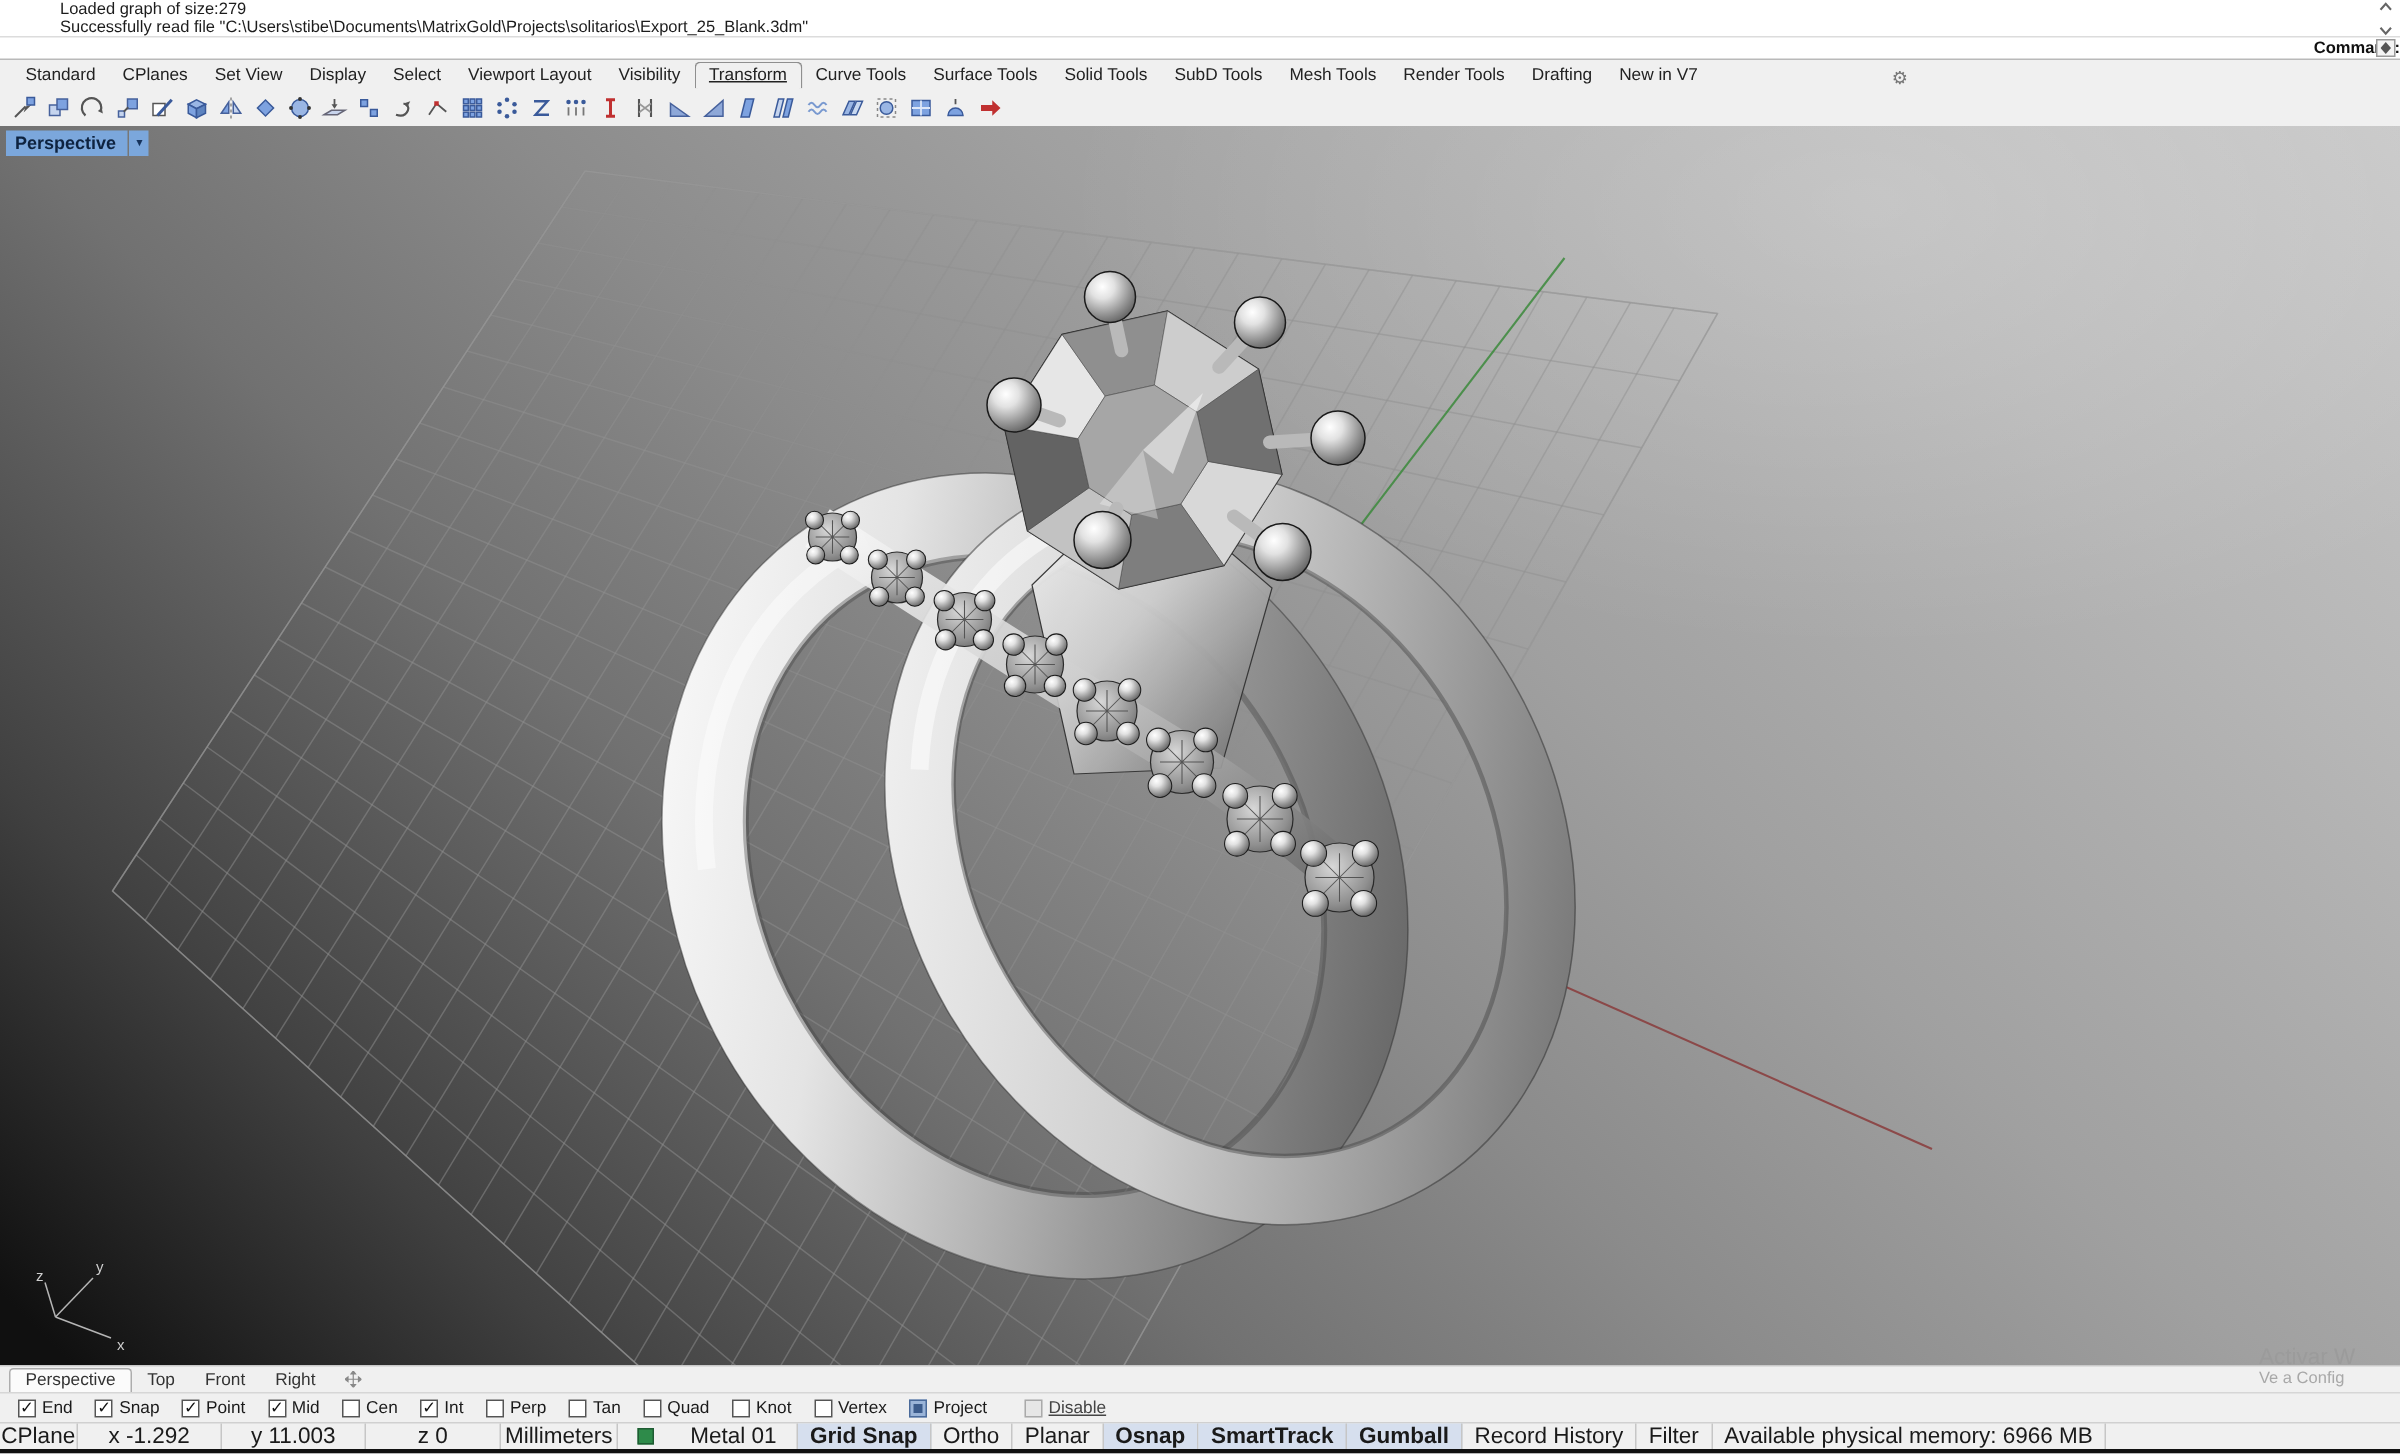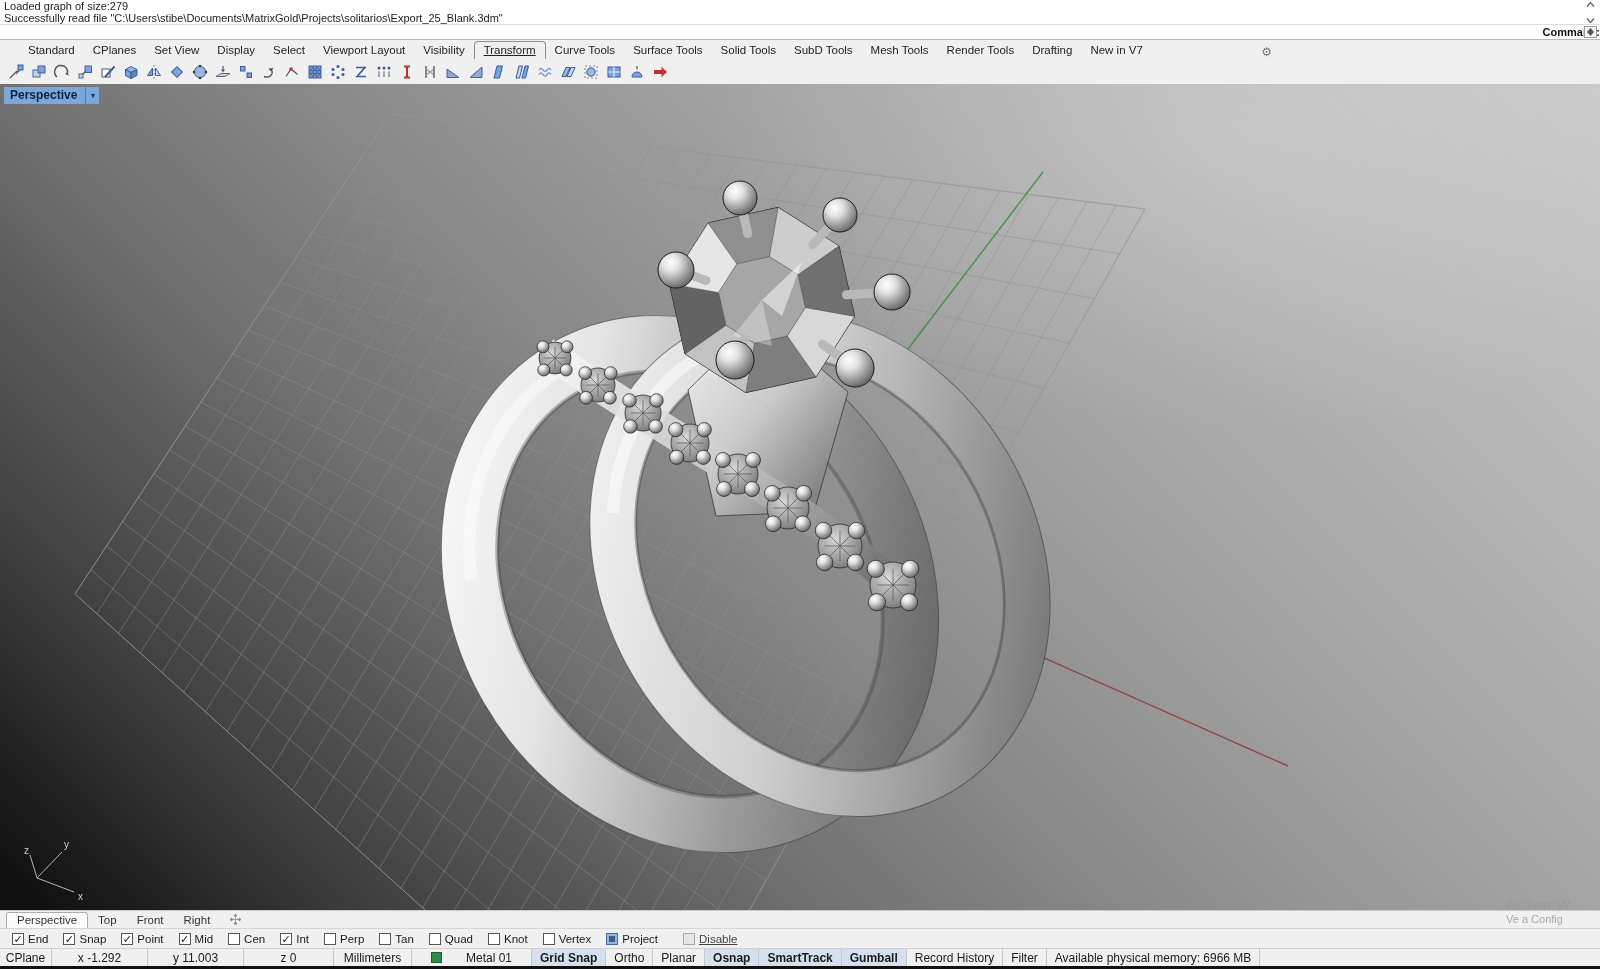--- a/index.html
+++ b/index.html
@@ -3,35 +3,35 @@
 <meta charset="utf-8">
 <style>
   * { margin:0; padding:0; box-sizing:border-box; }
   html,body { width:1600px; height:969px; overflow:hidden; background:#f0f0f0;
     font-family:"Liberation Sans", sans-serif; }
   #app { position:relative; width:1600px; height:969px; }
 
   
   #cmdArea { position:absolute; left:0; top:0; width:1600px; height:40px;
     background:#ffffff; border-bottom:1px solid #b9b9b9; }
-  #cmdHistory { position:absolute; left:0; top:0; width:1540px; height:24px; }
+  #cmdHistory { position:absolute; left:0; top:0; width:1540px; height:24px;padding-left:36px; }
   .cmd-line { height:12px; line-height:12px; font-size:11px; color:#1c1c1c; padding-left:4px;
     white-space:nowrap; }
   #cmdScroll { position:absolute; right:3px; top:1px; width:14px; height:23px;
     display:flex; flex-direction:column; align-items:center; justify-content:space-between; }
   #cmdPromptRow { position:absolute; left:0; top:24px; width:1600px; height:15px;
     border-top:1px solid #dcdcdc; display:flex; align-items:center;justify-content:flex-end; }
   #cmdLabel { font-size:11px; font-weight:bold; color:#111; padding-left:4px; }
   #cmdSpinner { position:absolute; right:3px; top:1px; width:13px; height:12px;
     border:1px solid #9a9a9a; background:#f4f4f4; display:flex; flex-direction:column;
     align-items:center; justify-content:space-between; padding:1px 0; }
 
   
   #menuRow { position:absolute; left:0; top:40px; width:1280px; height:19px; background:#f0f0f0;
-    display:flex; align-items:flex-end; padding-left:19px; }
+    display:flex; align-items:flex-end; padding-left:8px; }
   .menu-tab { font-size:11.5px; color:#222; padding:2px 9px 3px 9px; white-space:nowrap;
     cursor:default; }
   .menu-tab.active { background:#f0f0f0; border:1px solid #8f8f8f; border-bottom:none;
     border-radius:4px 4px 0 0;text-decoration:underline; }
   #gearBtn { margin-left:auto; margin-right:8px; font-size:12px; color:#777; line-height:14px; }
 
   
   #toolbar { position:absolute; left:0; top:59px; width:1600px; height:25px; background:#f0f0f0;
     display:flex; align-items:center; padding-left:5px; gap:2px; }
   .tool-btn { width:21px; height:21px; display:flex; align-items:center; justify-content:center;
@@ -73,21 +73,21 @@
     font-size:11px; line-height:10px; color:#111; text-align:center; }
   .osnap-box.pressed { background:#9ab4d8; border-color:#4a6a9a; position:relative; }
   .osnap-box.pressed::after { content:""; position:absolute; left:2px; top:2px; right:2px;
     bottom:2px; background:#3c5c8c; }
   .osnap-box.dis { background:#e6e6e6; border-color:#aaa; }
   .osnap-item span.txt { font-size:11.5px; color:#1a1a1a; }
 
   
   #statusBar { position:absolute; left:0; top:948px; width:1600px; height:18px; background:#f0f0f0;
     border-top:1px solid #d0d0d0; display:flex; align-items:stretch; }
-  .pane { display:flex; align-items:center; justify-content:center; font-size:12px;
+  .pane { display:flex; align-items:center; justify-content:center; font-size:15px;
     color:#1a1a1a; border-right:1px solid #c6c6c6; padding:0 8px; white-space:nowrap; }
   .pane.active { background:#d6dfee; font-weight:bold; }
   .pane .swatch { width:11px; height:11px; display:inline-block; margin-right:4px;
     border:1px solid #1f5c33; }
   .pane.memory { justify-content:flex-start; flex:0 0 auto; }
   .pane.spacer { flex:1 1 auto; border-right:none; }
   #bottomStrip { position:absolute; left:0; top:966px; width:1600px; height:3px; background:#111; }
 </style>
 </head>
 <body>

